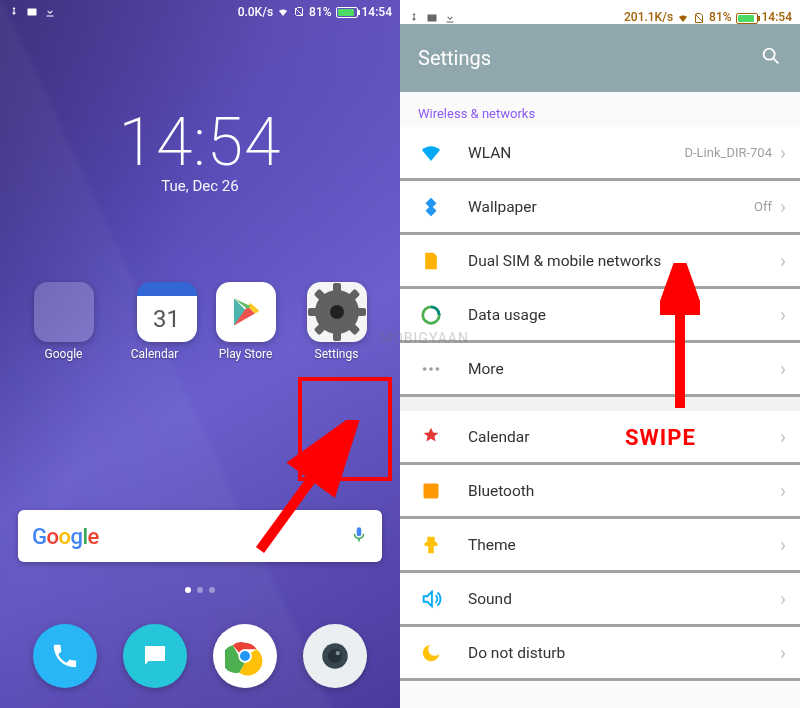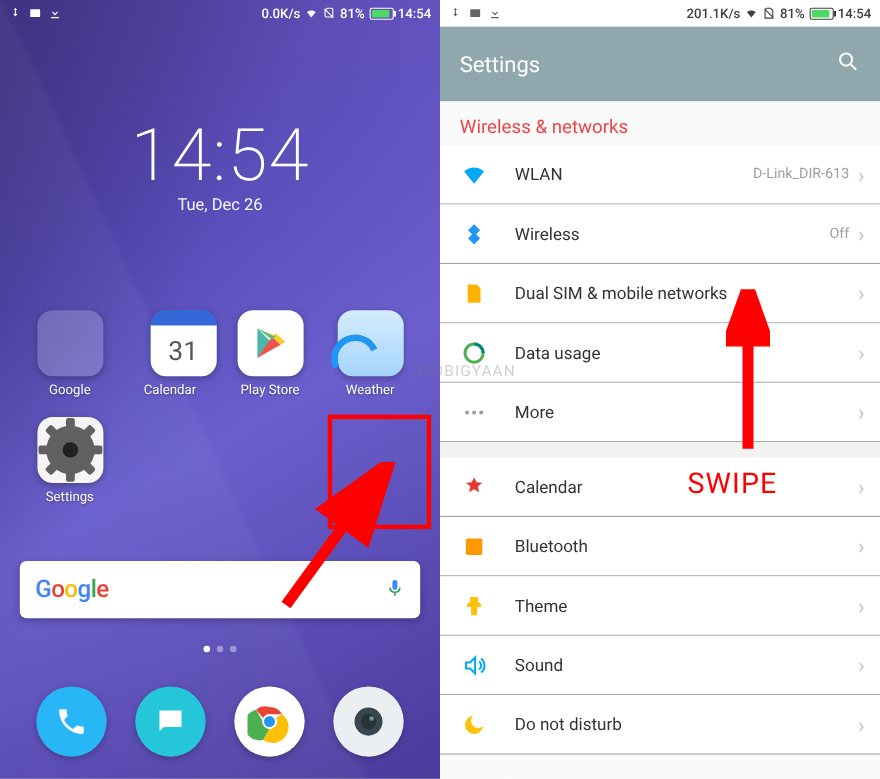--- a/index.html
+++ b/index.html
@@ -31,21 +31,21 @@
   
   .statusbar {
     height: 24px; width:100%;
     display:flex; align-items:center; justify-content:flex-end;
     padding: 0 8px;
     font-size: 12px; font-weight:500;
     gap:4px;
     position:relative; z-index:2;
   }
   .statusbar.dark { color:#fff; }
-  .statusbar.light { color:#404040; background:#fff; }
+  .statusbar.light { color:#a16207; background:#fff;align-items:flex-end; }
   .statusbar .left-icons { position:absolute; left:8px; display:flex; gap:6px; align-items:center; }
   .sb-icon { width:12px; height:12px; display:inline-block; }
   .battery {
     width:22px; height:11px; border:1px solid currentColor; border-radius:2px;
     position:relative; display:inline-block;
   }
   .battery::after{ content:""; position:absolute; right:-3px; top:2px; width:2px; height:5px; background:currentColor;}
   .battery .fill{ position:absolute; left:1px; top:1px; bottom:1px; background:#4cd964; border-radius:1px;}
 
   
@@ -122,33 +122,33 @@
   .hl-box{ position:absolute; border:4px solid #ff0000; z-index:5;}
   .arrow-red{ position:absolute; z-index:6;}
 
   
   .settings-app{ background:#fafafa; position:relative; }
   .appbar{
     height:68px; background:#8fa7ad; color:#fff; display:flex; align-items:center;
     padding:0 18px; font-size:20px; font-weight:400;
   }
   .appbar .search{ margin-left:auto; }
-  .section-title{ font-size:17px; color:#ef4444; padding:14px 18px 6px; }
+  .section-title{ font-size:13px; color:#8b5cf6; padding:14px 18px 6px; }
   .row{
     display:flex; align-items:center; height:54px; padding:0 14px 0 18px;
-    border-bottom:1px solid #a3a3a3; background:#fff;
+    border-bottom:3px solid #a3a3a3; background:#fff;
   }
   .row:last-of-type{border-bottom:none;}
   .row .ic{ width:26px; height:26px; margin-right:24px; display:flex;align-items:center;justify-content:center;}
   .row .label{ font-size:15.5px; color:#333; }
   .row .value{ margin-left:auto; font-size:13px; color:#9e9e9e; margin-right:8px;}
   .row .chev{ color:#c5c5c5; font-size:20px; }
   .gap{ height:14px; background:#f2f2f2;}
 
-  .swipe-label{ position:absolute; color:#ff0000; font-size:26px; font-weight:400; letter-spacing:1px; z-index:5;}
+  .swipe-label{ position:absolute; color:#ff0000; font-size:22px; font-weight:700; letter-spacing:1px; z-index:5;}
 
   .watermark{ position:absolute; top:330px; left:380px; font-size:14px; color:rgba(120,120,120,0.35); z-index:1; letter-spacing:1px;}
 </style>
 </head>
 <body>
 
 <div class="phone home">
 
   <div class="statusbar dark">
     <div class="left-icons">
@@ -219,24 +219,20 @@
             <path fill="#4db6ac" d="M8 6v36l18-18z"></path>
             <path fill="#ef5350" d="M8 42l28-16-10-10z"></path>
             <path fill="#ffca28" d="M26 16l10 10 6-3.4L30 12z"></path>
             <path fill="#66bb6a" d="M8 6l22 10-4 4z"></path>
           </svg>
       </div>
       <div class="app-label">Play Store</div>
     </div>
 
     <div class="app">
-      <div class="app-icon ic-weather"></div>
-      <div class="app-label">Weather</div>
-    </div>
-    <div class="app">
       <div class="app-icon ic-settings">
         <div class="gear">
           <div class="tooth" style="transform:rotate(0deg) translateY(-22px)"></div>
           <div class="tooth" style="transform:rotate(45deg) translateY(-22px)"></div>
           <div class="tooth" style="transform:rotate(90deg) translateY(-22px)"></div>
           <div class="tooth" style="transform:rotate(135deg) translateY(-22px)"></div>
           <div class="tooth" style="transform:rotate(180deg) translateY(-22px)"></div>
           <div class="tooth" style="transform:rotate(225deg) translateY(-22px)"></div>
           <div class="tooth" style="transform:rotate(270deg) translateY(-22px)"></div>
           <div class="tooth" style="transform:rotate(315deg) translateY(-22px)"></div>
@@ -344,30 +340,30 @@
 
   <div class="section-title">Wireless &amp; networks</div>
 
   <div class="row">
     <span class="ic">
         <svg viewBox="0 0 24 24" width="24" height="24" fill="#03a9f4">
           <path d="M12 20l9-11c-5-5-13-5-18 0z"></path>
         </svg>
       </span>
     <span class="label">WLAN</span>
-    <span class="value">D-Link_DIR-613</span>
+    <span class="value">D-Link_DIR-704</span>
     <span class="chev">›</span>
   </div>
   <div class="row">
     <span class="ic">
         <svg viewBox="0 0 24 24" width="22" height="22" fill="#2196f3">
           <path d="M12 2v20l6-6-4-4 4-4-6-6zm0 0L6 8l4 4-4 4 6 6"></path>
         </svg>
       </span>
-    <span class="label">Wireless</span>
+    <span class="label">Wallpaper</span>
     <span class="value">Off</span>
     <span class="chev">›</span>
   </div>
   <div class="row">
     <span class="ic">
         <svg viewBox="0 0 24 24" width="20" height="22" fill="#ffb300">
           <path d="M7 2h8l4 4v16H5V2z"></path>
         </svg>
       </span>
     <span class="label">Dual SIM &amp; mobile networks</span>

